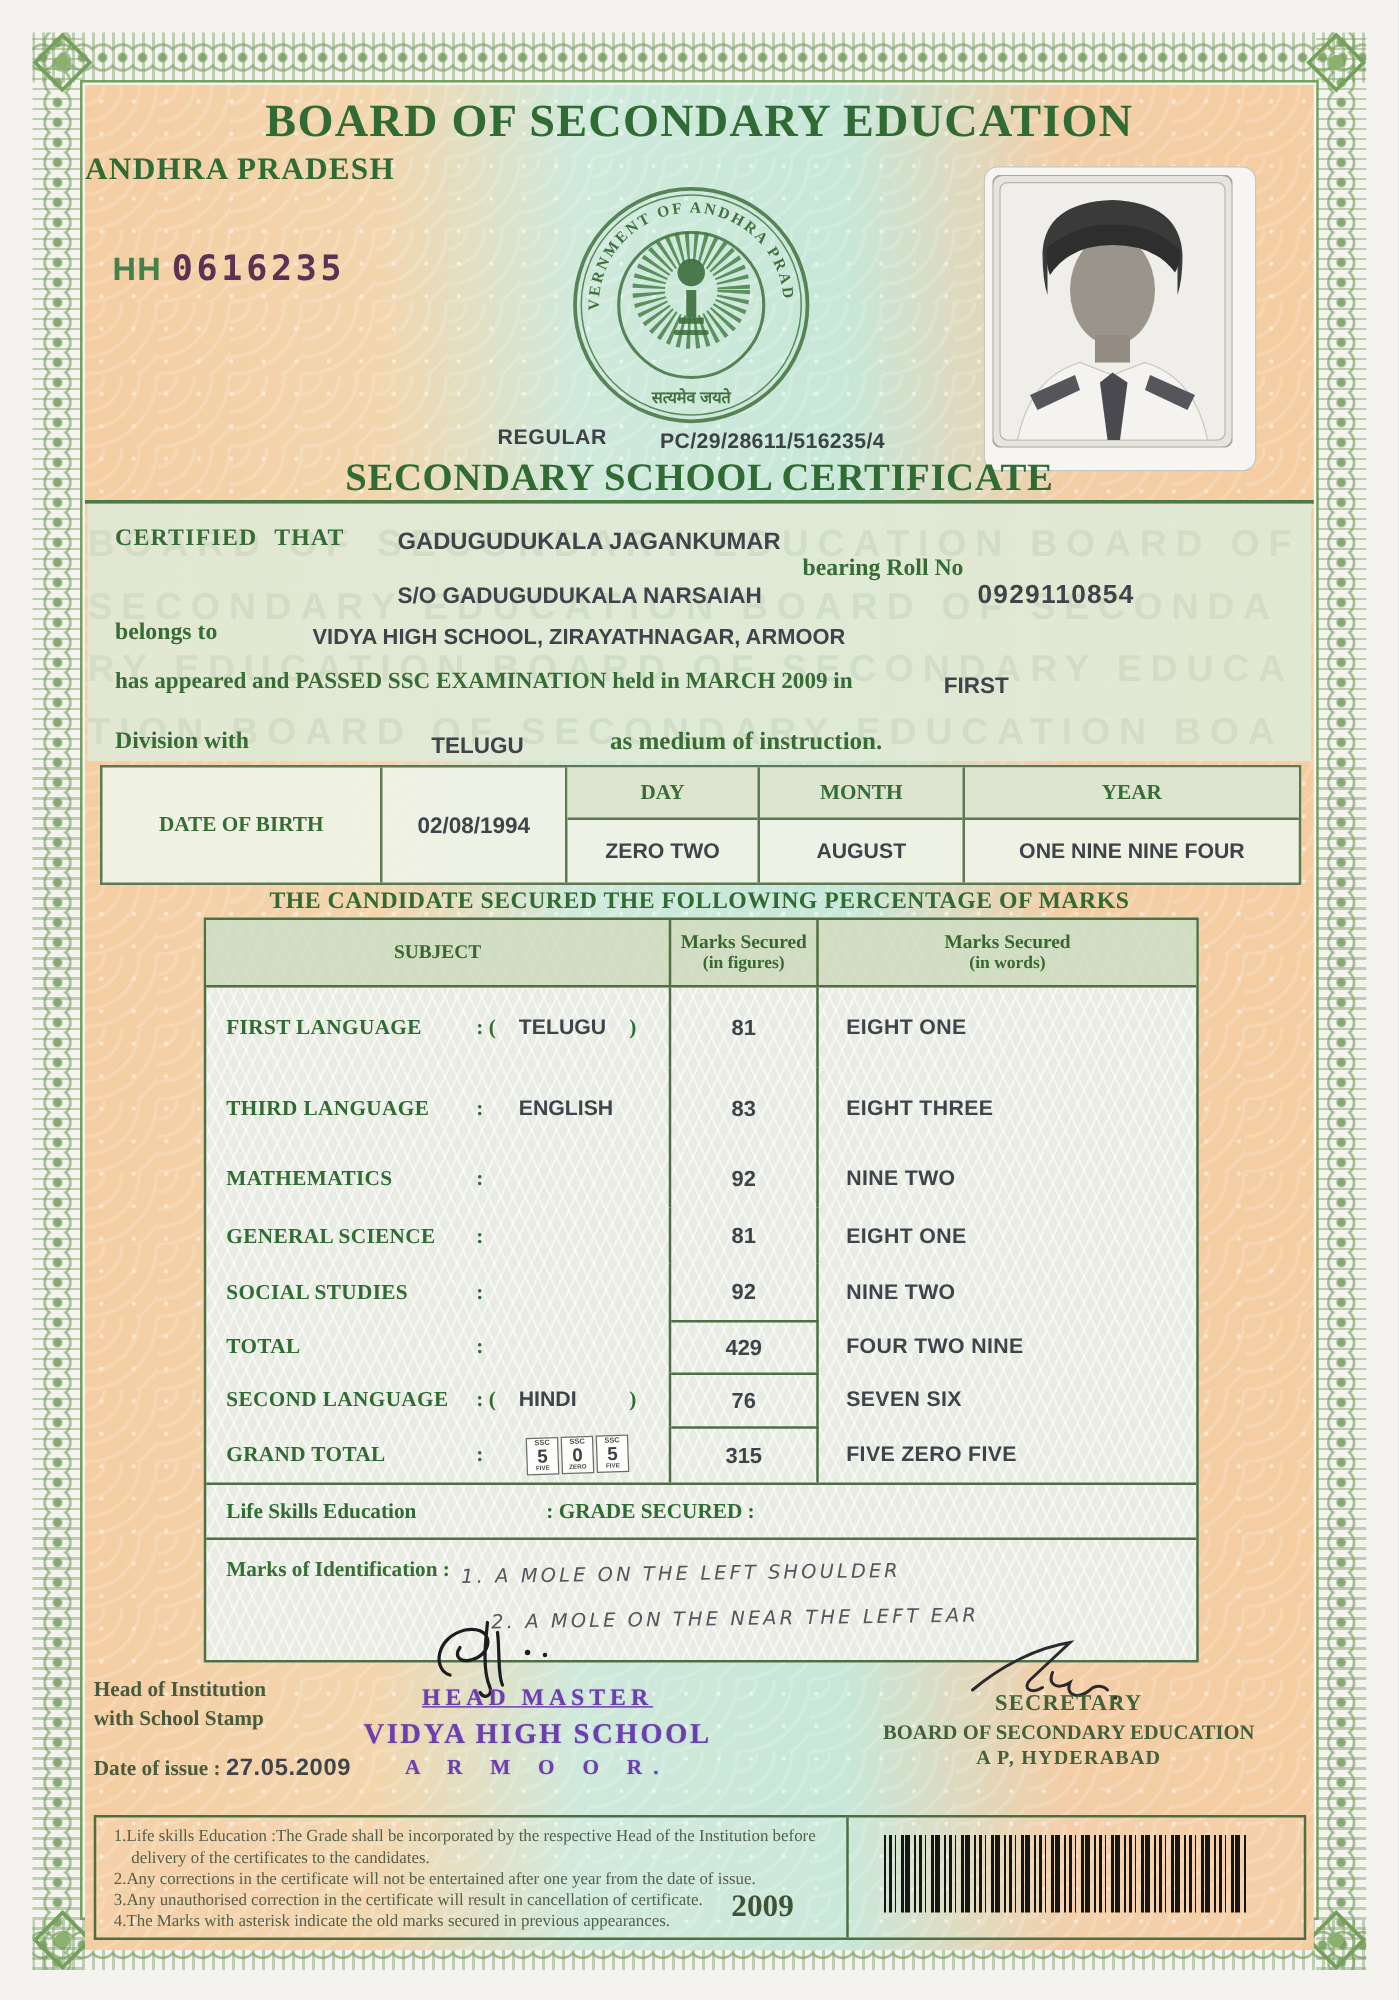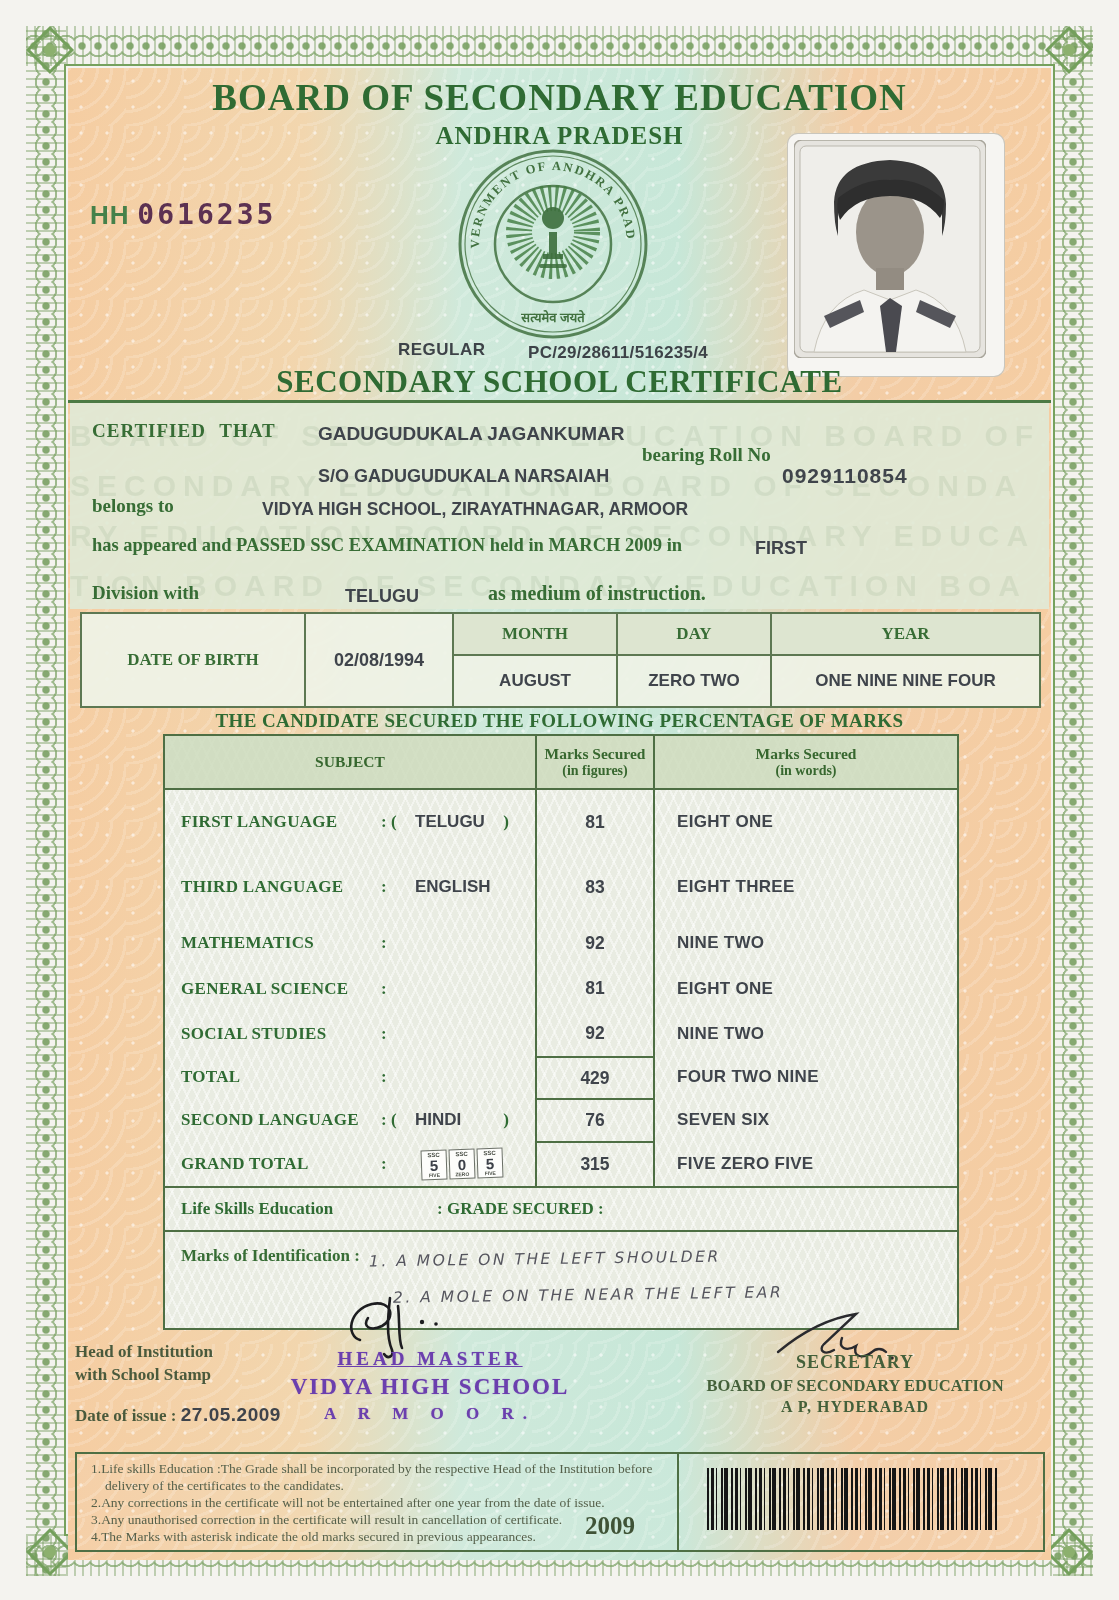--- a/index.html
+++ b/index.html
@@ -29,41 +29,41 @@
       repeating-radial-gradient(circle at 0 0, rgba(255,255,255,.16) 0 3px, transparent 3px 14px),
       linear-gradient(90deg,#f5cda2 0%,#f2d6ae 24%,#cfe9db 40%,#c7e7d8 62%,#f3cda6 80%,#f5cda2 100%);
     background-size:26px 26px,58px 58px,100% 100%;}
 
   .abs{position:absolute;}
   .serif{font-family:"Liberation Serif",serif;}
   .val{color:#3f444b;font-weight:bold;}
 
   
   .board-title{left:68px;width:983px;top:76px;text-align:center;font-weight:bold;font-size:37px;letter-spacing:1px;color:#2f6b33;}
-  .board-sub{left:68px;width:983px;top:122px;text-align:center;font-weight:bold;font-size:25px;letter-spacing:1px;color:#2f6b33;}
+  .board-sub{left:68px;width:983px;top:122px;text-align:left;font-weight:bold;font-size:25px;letter-spacing:1px;color:#2f6b33;}
   .serial{left:90px;top:198px;font-size:28px;white-space:nowrap;}
   .serial .pre{color:#45814a;font-weight:bold;letter-spacing:1px;font-size:26px;}
   .serial .num{font-family:"DejaVu Sans Mono",monospace;font-weight:bold;color:#5c3152;letter-spacing:3px;}
   .photo-wrap{left:788px;top:134px;width:204px;height:230px;background:#f6f5f2;border-radius:10px;box-shadow:0 0 0 1px #c9c6bd;padding:6px;}
   .reg-label{left:398px;top:340px;font-size:17px;font-weight:bold;color:#3d4248;letter-spacing:.5px;}
   .pc-number{left:528px;top:343px;font-size:17px;font-weight:bold;color:#3d4248;letter-spacing:.3px;}
   .doc-title{left:68px;width:983px;top:364px;text-align:center;font-weight:bold;font-size:31px;letter-spacing:.5px;color:#2f6b33;}
   .rule{left:68px;top:400px;width:983px;height:3px;background:#4c7a44;}
 
   
   .band{left:70px;top:403px;width:979px;height:206px;background:rgba(223,233,214,.92);overflow:hidden;}
   .watermark{position:absolute;left:0;top:8px;width:100%;font-weight:bold;font-size:30px;line-height:50px;letter-spacing:7px;color:#6e8f66;opacity:.12;word-break:break-all;}
   .lbl{font-family:"Liberation Serif",serif;font-weight:bold;color:#376d35;font-size:19px;}
   .l-certified{left:92px;top:420px;letter-spacing:1px;word-spacing:8px;}
   .v-name{left:318px;top:423px;font-size:19px;}
   .l-bearing{left:642px;top:444px;}
   .v-roll{left:782px;top:464px;font-size:21px;letter-spacing:1px;}
   .v-relation{left:318px;top:466px;font-size:18px;}
   .l-belongs{left:92px;top:495px;}
-  .v-school{left:262px;top:499px;font-size:17.5px;}
+  .v-school{left:250px;top:499px;font-size:17.5px;}
   .l-examline{left:92px;top:535px;font-size:18.5px;}
   .v-division{left:755px;top:538px;font-size:18px;}
   .l-divwith{left:92px;top:582px;}
   .v-medium{left:345px;top:586px;font-size:18px;}
   .l-mediumsuffix{left:488px;top:582px;font-size:20px;}
 
   
   .dob{left:80px;top:612px;width:957px;height:92px;border:2px solid #5d7852;display:flex;background:rgba(238,242,230,.95);}
   .dob .c1{width:222px;border-right:2px solid #5d7852;display:flex;align-items:center;justify-content:center;}
   .dob .c2{width:146px;border-right:2px solid #5d7852;display:flex;align-items:center;justify-content:center;}
@@ -217,34 +217,34 @@
   <div class="abs lbl l-mediumsuffix">as medium of instruction.</div>
 
   <div class="abs dob">
     <div class="c1">
       <span class="lbl">DATE OF BIRTH</span>
     </div>
     <div class="c2">
       <span class="val" style="font-size:18px">02/08/1994</span>
     </div>
     <div class="c3">
+      <div class="dcol d-day">
+        <div class="h">
+            <span class="lbl">DAY</span>
+          </div>
+        <div class="v">
+            <span class="val">ZERO TWO</span>
+          </div>
+      </div>
       <div class="dcol d-month">
         <div class="h">
             <span class="lbl">MONTH</span>
           </div>
         <div class="v">
             <span class="val">AUGUST</span>
-          </div>
-      </div>
-      <div class="dcol d-day">
-        <div class="h">
-            <span class="lbl">DAY</span>
-          </div>
-        <div class="v">
-            <span class="val">ZERO TWO</span>
           </div>
       </div>
       <div class="dcol d-year">
         <div class="h">
             <span class="lbl">YEAR</span>
           </div>
         <div class="v">
             <span class="val">ONE NINE NINE FOUR</span>
           </div>
       </div>

